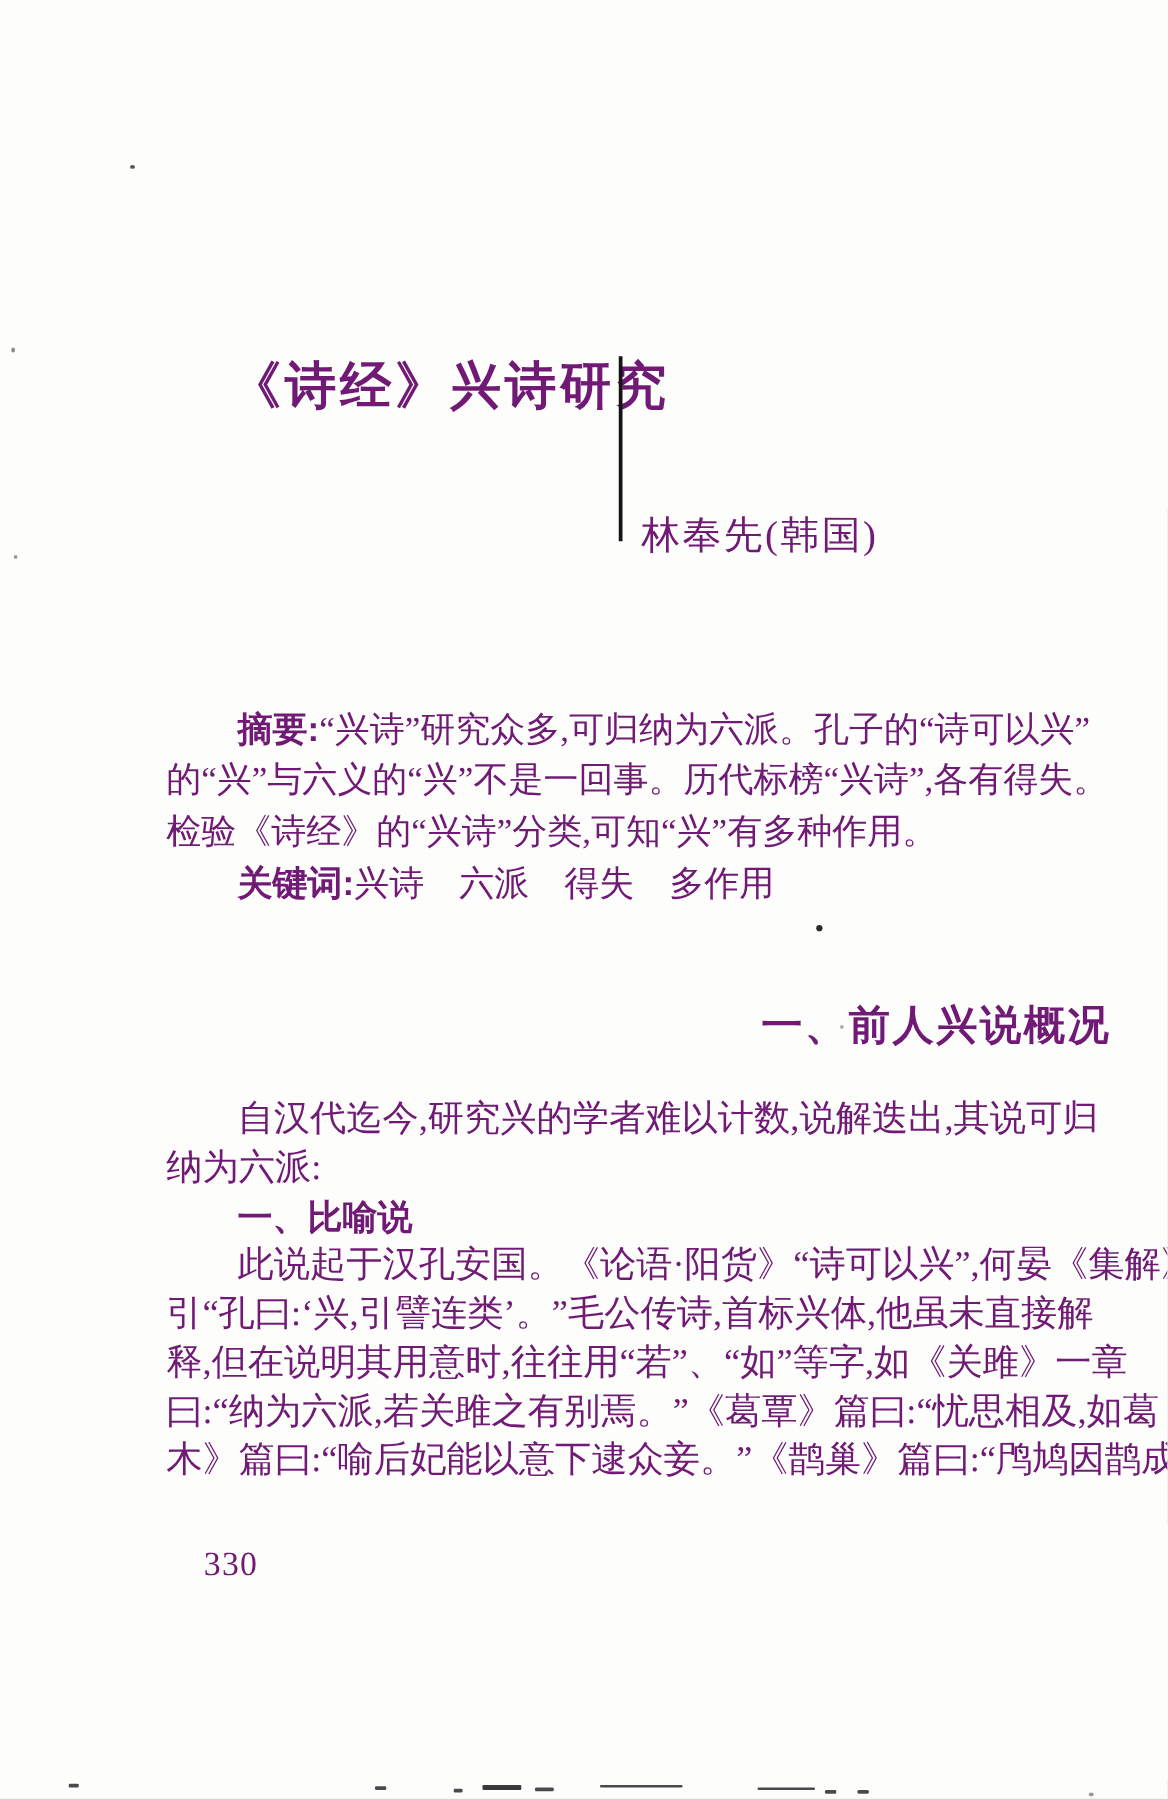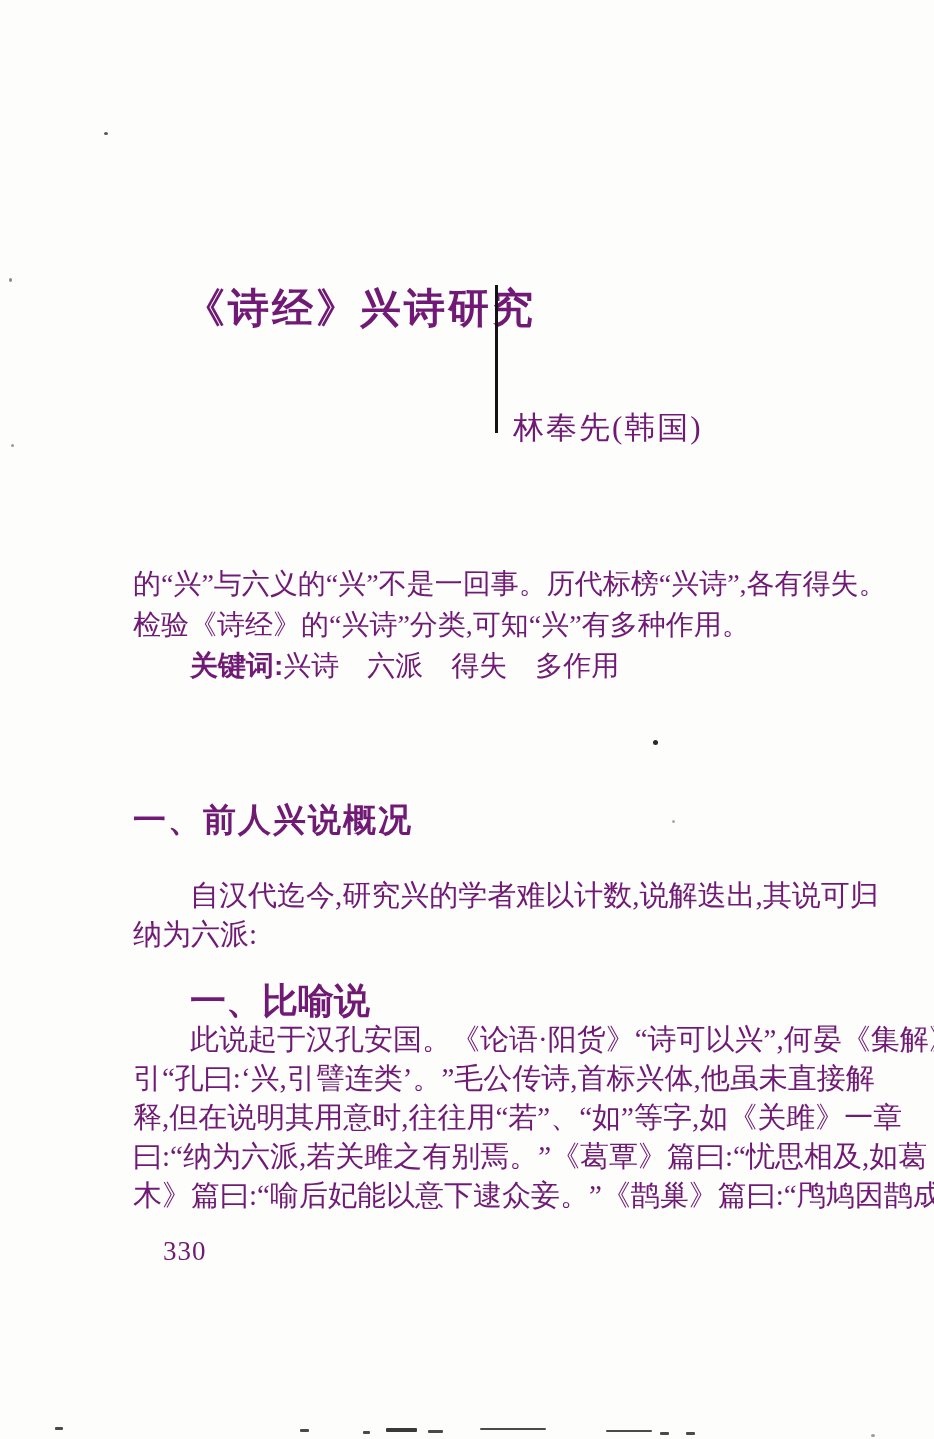--- a/index.html
+++ b/index.html
@@ -36,56 +36,57 @@
     height:41px;line-height:41px;white-space:nowrap;
   }
   .indent{padding-left:57px;}
   .hei{
     font-family:"Liberation Sans","DejaVu Sans",sans-serif;
     font-weight:700;
   }
   
   .section-heading{
     position:absolute;left:133px;top:798px;width:756px;
-    text-align:left;
+    text-align:right;
     font-size:33px;font-weight:700;
     font-family:"Liberation Sans","DejaVu Sans",sans-serif;
     letter-spacing:2px;
   }
   
   .body-text{
     position:absolute;left:133px;top:876px;width:760px;
     font-size:29px;
   }
   .b-line{
     height:39px;line-height:39px;white-space:nowrap;
   }
   .b-line.bold{
     font-family:"Liberation Sans","DejaVu Sans",sans-serif;
-    font-weight:700;font-size:36px;margin-top:27px;
+    font-weight:700;font-size:28px;
   }
   
   .page-number{
     position:absolute;left:163px;top:1236px;
     font-size:27px;letter-spacing:1px;
   }
   
   .speck{position:absolute;border-radius:50%;}
   .frag{position:absolute;height:3px;background:#4a4a4a;border-radius:1px;}
 </style>
 </head>
 <body>
 
 <div class="page">
 
   <div class="title">《诗经》兴诗研究</div>
   <div class="title-rule"></div>
   <div class="author">林奉先(韩国)</div>
 
   <div class="abstract">
+    <div class="ab-line indent"><span class="hei">摘要:</span><span>“兴诗”研究众多,可归纳为六派。孔子的“诗可以兴”</span></div>
     <div class="ab-line">的“兴”与六义的“兴”不是一回事。历代标榜“兴诗”,各有得失。</div>
     <div class="ab-line">检验《诗经》的“兴诗”分类,可知“兴”有多种作用。</div>
     <div class="ab-line indent"><span class="hei">关键词:</span><span>兴诗　六派　得失　多作用</span></div>
   </div>
 
   <div class="section-heading">一、前人兴说概况</div>
 
   <div class="body-text">
     <div class="b-line indent">自汉代迄今,研究兴的学者难以计数,说解迭出,其说可归</div>
     <div class="b-line">纳为六派:</div>

